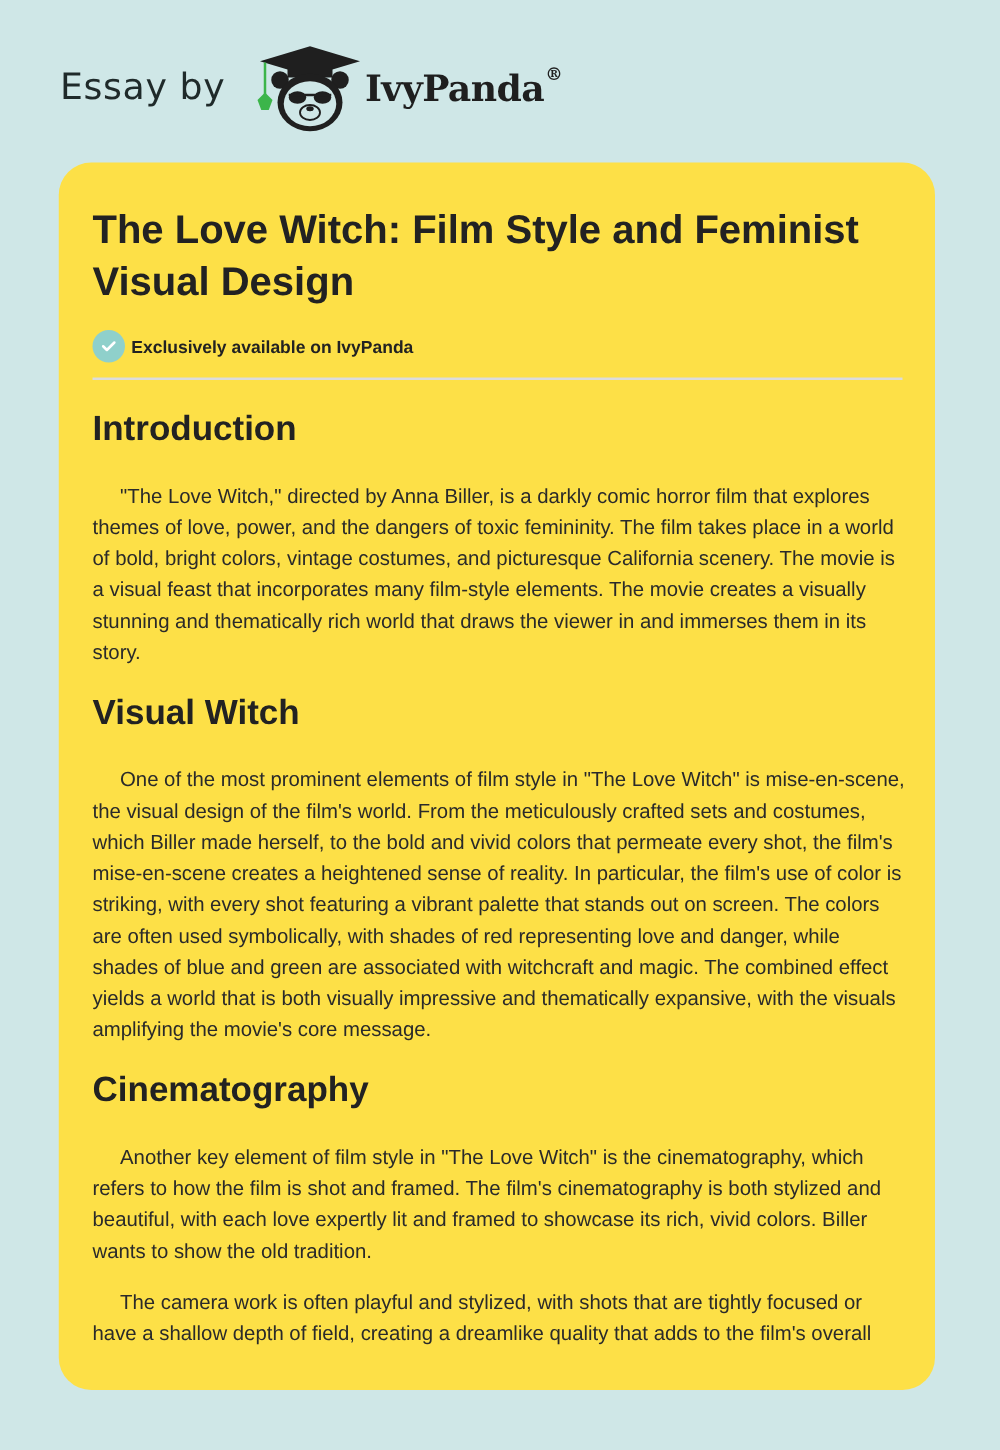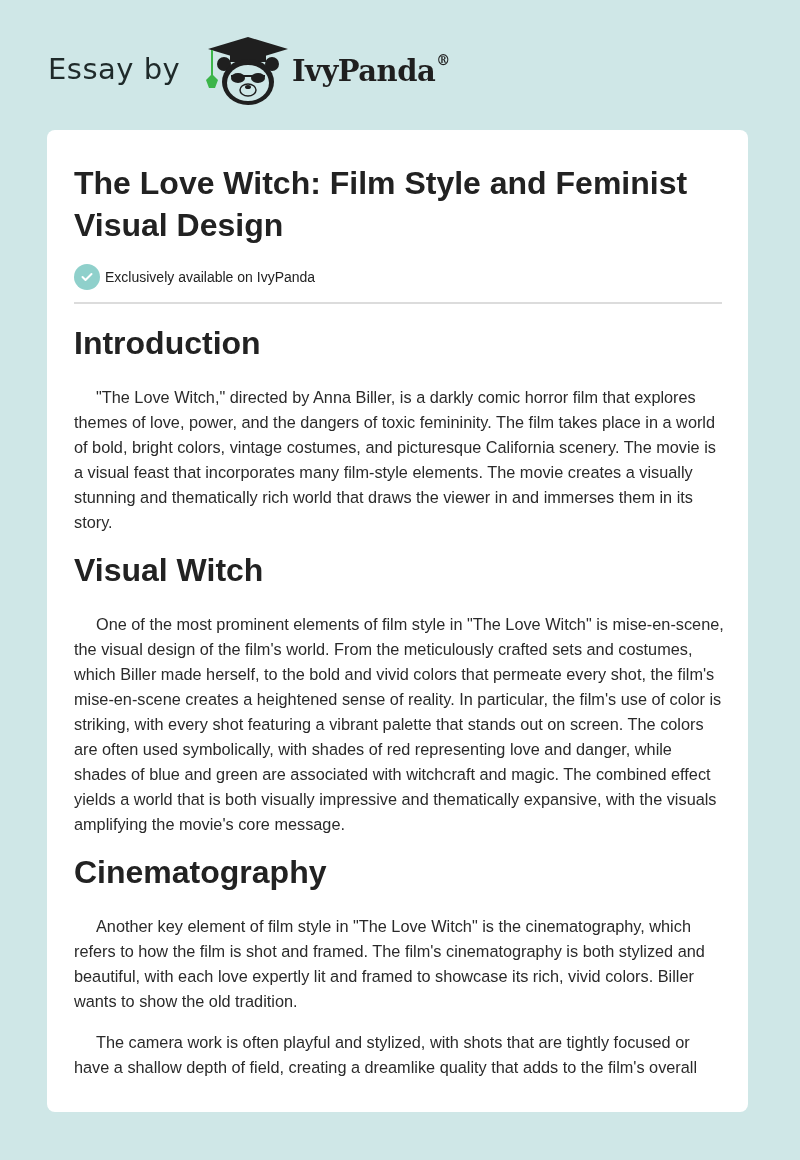--- a/index.html
+++ b/index.html
@@ -20,36 +20,36 @@
   }
   .logo-icon { position: absolute; left: 200px; top: 34px; width: 92px; height: 74px; }
   .brand {
     position: absolute; left: 292px; top: 54px;
     font-family: "DejaVu Serif", serif; font-weight: bold;
     font-size: 29px; color: #1f1f1f; letter-spacing: -0.5px;
   }
   .brand sup { font-size: 14px; vertical-align: top; position: relative; top: -2px; margin-left: 1px; }
   .card {
     position: absolute; left: 47px; top: 130px; width: 701px; height: 982px;
-    background: #ffffff; border-radius: 8px; overflow: hidden;
+    background: #fde047; border-radius: 26px; overflow: hidden;
   }
   .title {
     position: absolute; left: 27px; top: 32px; width: 660px; margin: 0;
     font-size: 32px; font-weight: bold; line-height: 42px; color: #222;
   }
   .badge { position: absolute; left: 27px; top: 134px; height: 26px; display: flex; align-items: center; }
   .badge-icon {
     width: 26px; height: 26px; border-radius: 50%; background: #8fd0cb;
     display: flex; align-items: center; justify-content: center; margin-right: 5px;
   }
-  .badge-text { font-size: 14px; font-weight: normal; color: #222; }
+  .badge-text { font-size: 14px; font-weight: bold; color: #222; }
   .divider { position: absolute; left: 27px; top: 172px; width: 648px; height: 2px; background: #dcdcdc; }
   .section-title {
     position: absolute; left: 27px; margin: 0;
-    font-size: 32px; font-weight: bold; color: #222; line-height: 34px;
+    font-size: 28px; font-weight: bold; color: #222; line-height: 34px;
   }
   .para {
     position: absolute; left: 27px; width: 650px; margin: 0;
     font-size: 16.3px; line-height: 25px; color: #2a2a2a;
     text-indent: 22px;
   }
 </style>
 </head>
 <body>
 

